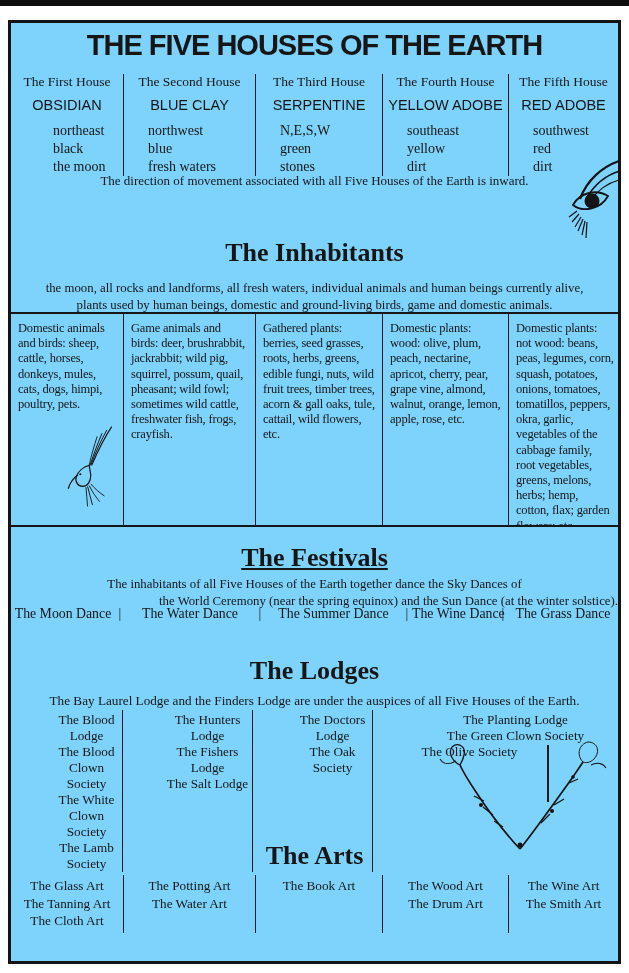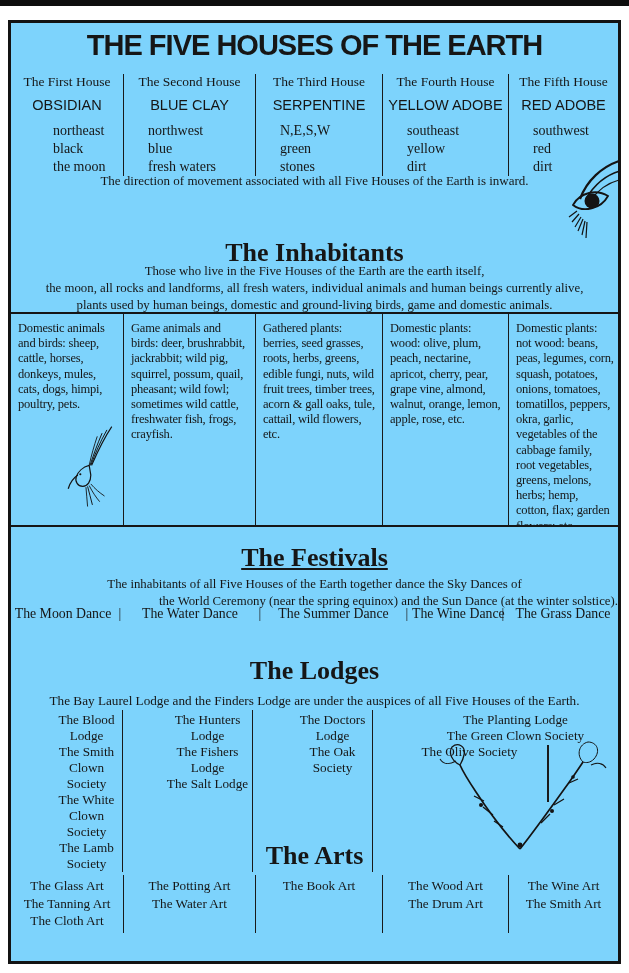--- a/index.html
+++ b/index.html
@@ -127,21 +127,20 @@
   <svg class="abs drawing eye-svg" width="54" height="92" viewBox="0 0 54 92">
     <path d="M52,3 C35,9 20,22 13,41" stroke-width="2.2"></path>
     <path d="M53,13 C39,17 27,27 19,41" stroke-width="1.6"></path>
     <path d="M52,22 C41,25 31,32 24,42" stroke-width="1.2"></path>
     <path d="M6,47 C13,34 30,31 41,38 C34,51 16,55 6,47 Z" stroke-width="1.8" fill="#ffffff"></path>
     <circle cx="25" cy="43" r="7.5" fill="#141414" stroke="none"></circle>
     <path d="M10,53 L2,59 M12,56 L5,64 M14,59 L8,69 M16,61 L11,73 M18,63 L15,77 M20,64 L19,80" stroke-width="1.2"></path>
   </svg>
 
   <h2 class="abs section-heading h-inhabitants">The Inhabitants</h2>
-  <div class="abs center intro-line il-1">Those who live in the Five Houses of the Earth are the earth itself,</div>
   <div class="abs center intro-line il-2">the moon, all rocks and landforms, all fresh waters, individual animals and human beings currently alive,</div>
   <div class="abs center intro-line il-3">plants used by human beings, domestic and ground-living birds, game and domestic animals.</div>
 
   <div class="abs inhabit-table">
     <div class="inhabit-cell">Domestic animals and birds: sheep, cattle, horses, donkeys, mules, cats, dogs, himpi, poultry, pets.</div>
     <div class="inhabit-cell">Game animals and birds: deer, brushrabbit, jackrabbit; wild pig, squirrel, possum, quail, pheasant; wild fowl; sometimes wild cattle, freshwater fish, frogs, crayfish.</div>
     <div class="inhabit-cell">Gathered plants: berries, seed grasses, roots, herbs, greens, edible fungi, nuts, wild fruit trees, timber trees, acorn &amp; gall oaks, tule, cattail, wild flowers, etc.</div>
     <div class="inhabit-cell">Domestic plants: wood: olive, plum, peach, nectarine, apricot, cherry, pear, grape vine, almond, walnut, orange, lemon, apple, rose, etc.</div>
     <div class="inhabit-cell">Domestic plants: not wood: beans, peas, legumes, corn, squash, potatoes, onions, tomatoes, tomatillos, peppers, okra, garlic, vegetables of the cabbage family, root vegetables, greens, melons, herbs; hemp, cotton, flax; garden flowers; etc.</div>
     <svg class="abs drawing bird-svg" width="50" height="100" viewBox="0 0 62 104">
@@ -174,21 +173,21 @@
     <span class="pipe">|</span>
     <span class="dance d-5">The Grass Dance</span>
   </div>
 
   <h2 class="abs section-heading h-lodges">The Lodges</h2>
   <div class="abs center lodges-intro">The Bay Laurel Lodge and the Finders Lodge are under the auspices of all Five Houses of the Earth.</div>
 
   <div class="abs lodges">
     <div class="lodge-col bordered">
       <div>The Blood Lodge</div>
-      <div>The Smith Clown Society</div>
+      <div>The Blood Clown Society</div>
       <div>The White Clown Society</div>
       <div>The Lamb Society</div>
     </div>
     <div class="lodge-col bordered">
       <div>The Hunters Lodge</div>
       <div>The Fishers Lodge</div>
       <div>The Salt Lodge</div>
     </div>
     <div class="lodge-col bordered">
       <div>The Doctors Lodge</div>

